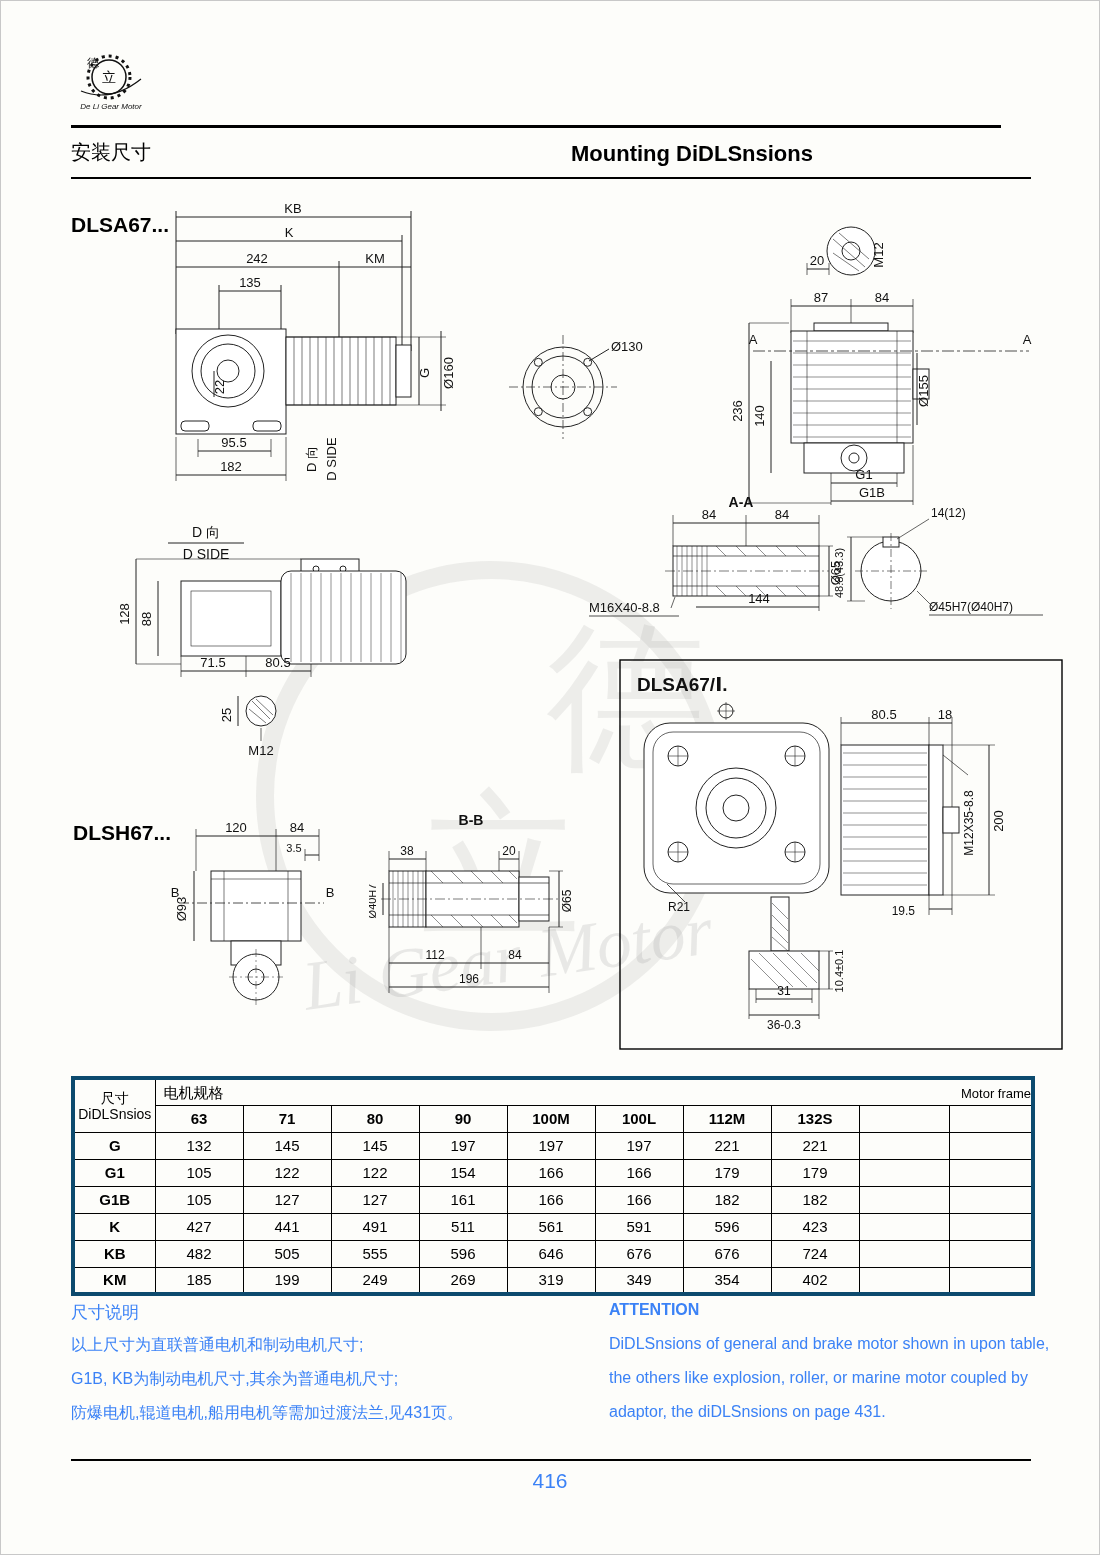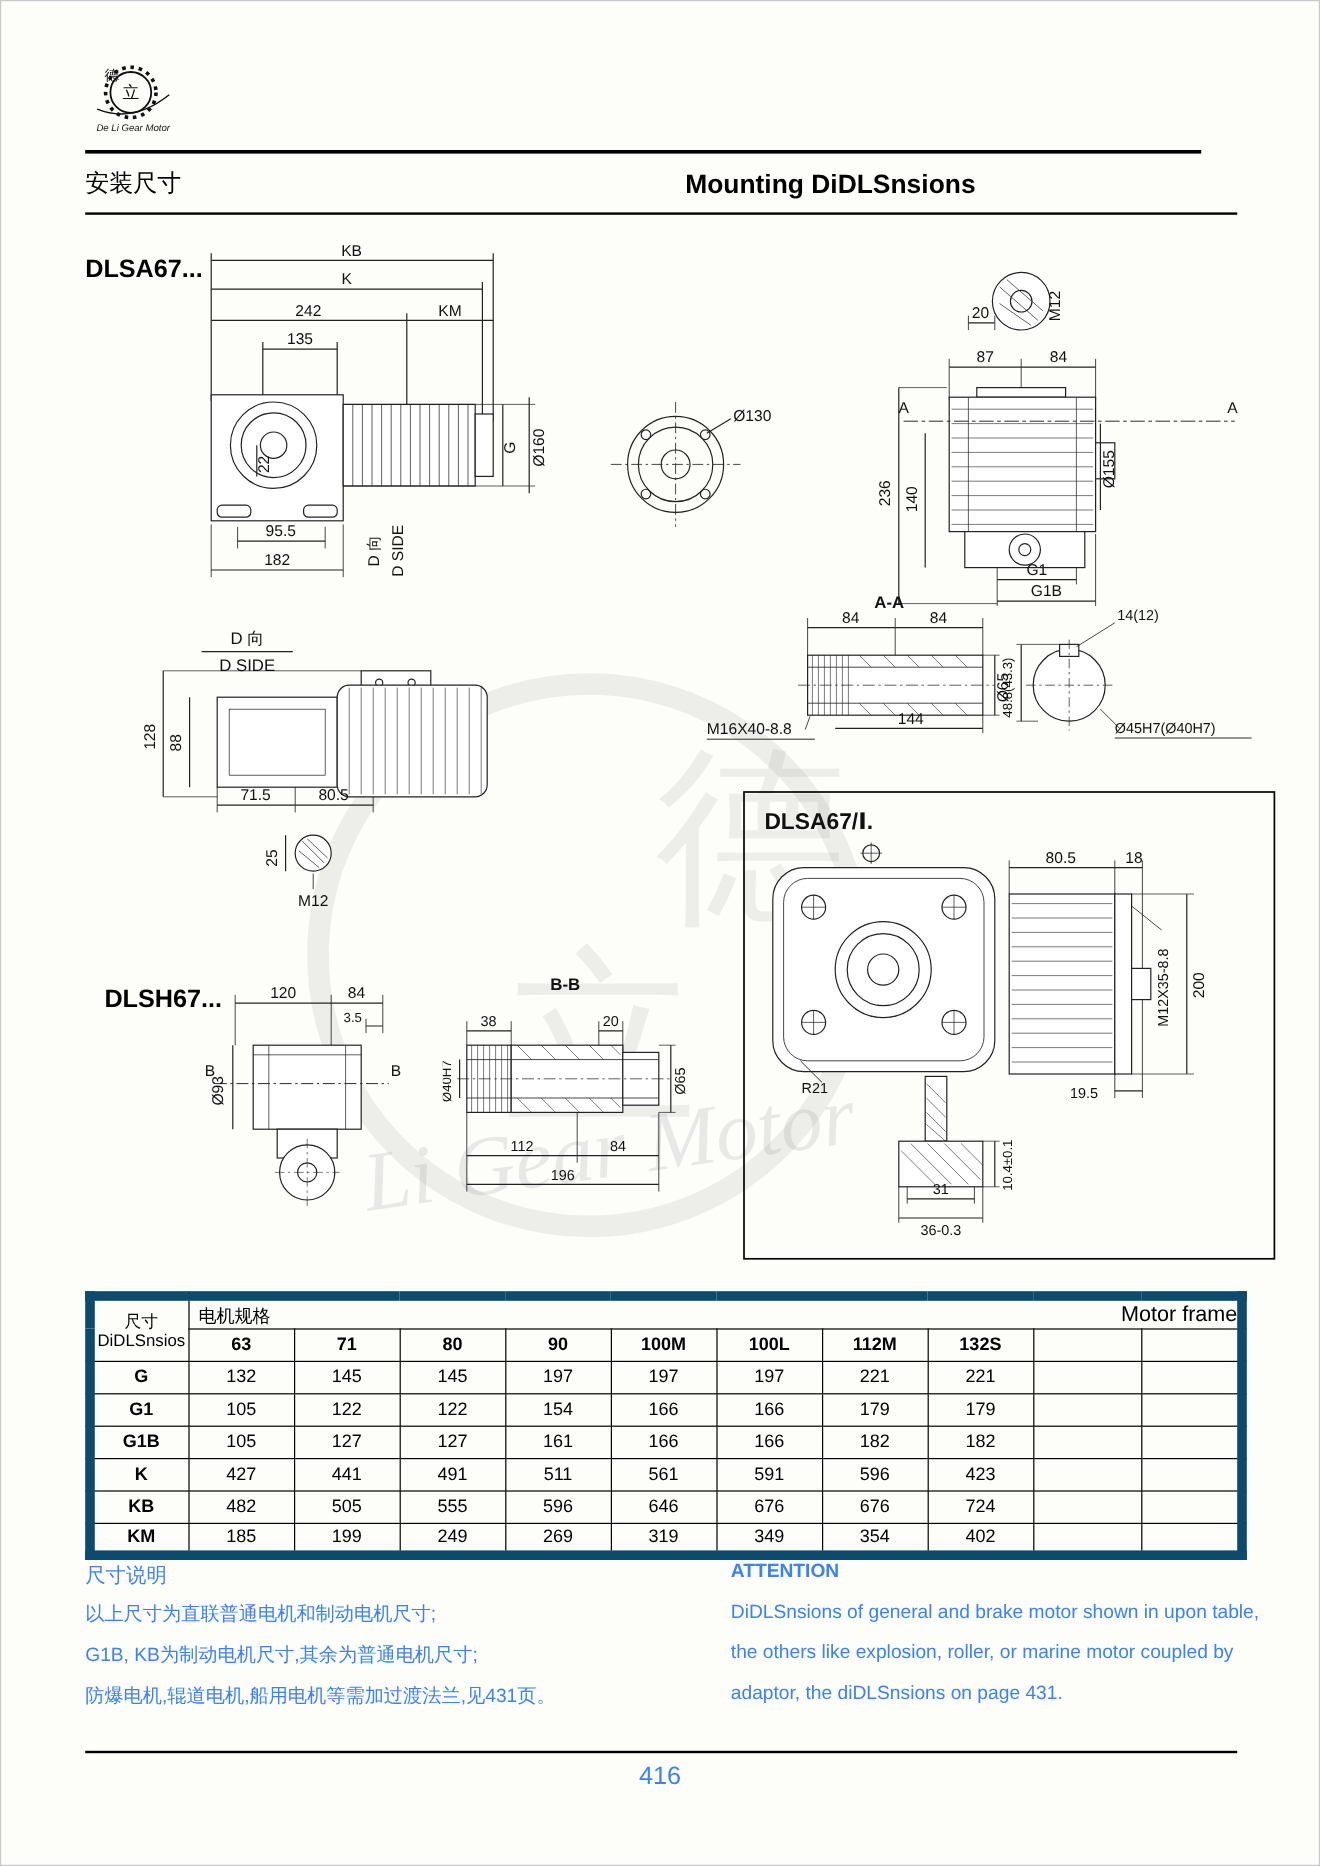--- a/index.html
+++ b/index.html
@@ -11,27 +11,27 @@
   .brand{position:absolute;left:182px;top:62px;font-size:38px;font-weight:bold;letter-spacing:16px;font-family:"Liberation Serif","DejaVu Serif",serif}
   .sec-cn{position:absolute;left:70px;top:138px;font-size:20px;font-weight:normal}
   .sec-en{position:absolute;left:570px;top:140px;font-size:22px;font-weight:bold}
   .dwg-label{position:absolute;font-size:21px;font-weight:bold}
   
   .wm{position:absolute;pointer-events:none;color:#8f8f8f;font-family:"Liberation Serif","DejaVu Serif",serif}
   .wm-ring{position:absolute;left:255px;top:560px;width:470px;height:470px;border:18px solid rgba(150,150,150,.15);border-radius:50%;pointer-events:none}
   
   table.dims{position:absolute;left:70px;top:1075px;width:960px;border-collapse:collapse;table-layout:fixed}
   table.dims th,table.dims td{border:1px solid #000;text-align:center;font-size:15px;height:27px;font-weight:normal;background:transparent;overflow:hidden;white-space:nowrap}
-  table.dims{border:8px solid #0c4a6e}
+  table.dims{border:4px solid #0c4a6e}
   table.dims .rowlab{font-weight:bold;font-size:15px}
   table.dims .colhead{font-weight:bold}
   table.dims .corner{font-size:14px;line-height:1.15}
   table.dims .grouphead{position:relative;text-align:right}
   table.dims .grouphead .gcn{position:absolute;left:8px;top:4px;font-size:15px}
-  table.dims .grouphead .gen{font-size:18px}
+  table.dims .grouphead .gen{font-size:13px}
   .note{position:absolute;font-size:16px;color:#3b82f6}
   .note.b{font-weight:bold}
   .pagenum{position:absolute;left:0;top:1468px;width:100%;text-align:center;font-size:21px;color:#3b82f6}
 </style>
 </head>
 <body>
 
 <div id="page">
 
   <div class="wm-ring"></div>
@@ -47,21 +47,21 @@
     <text x="36" y="33" font-size="14" text-anchor="middle">立</text>
     <text x="38" y="60" font-size="8" font-style="italic" text-anchor="middle">De Li Gear Motor</text>
   </svg>
   <div class="rule" style="left:70px;top:124px;width:930px;height:3px"></div>
 
   <div class="sec-cn">安装尺寸</div>
   <div class="sec-en">Mounting DiDLSnsions</div>
   <div class="rule" style="left:70px;top:176px;width:960px;height:2px"></div>
 
   <div class="dwg-label" style="left:70px;top:212px">DLSA67...</div>
-  <div class="dwg-label" style="left:86px;top:820px">DLSH67...</div>
+  <div class="dwg-label" style="left:72px;top:820px">DLSH67...</div>
 
   <svg class="d" style="left:125px;top:198px" width="370" height="300" viewBox="0 0 370 300">
     <g stroke="#222" stroke-width="1" fill="none">
       <line x1="50" y1="12" x2="50" y2="135"></line>
         <line x1="285" y1="12" x2="285" y2="152"></line>
       <line x1="276" y1="36" x2="276" y2="146"></line>
         <line x1="213" y1="62" x2="213" y2="142"></line>
       <line x1="93" y1="86" x2="93" y2="132"></line>
         <line x1="155" y1="86" x2="155" y2="138"></line>
       <line x1="50" y1="18" x2="285" y2="18"></line>

